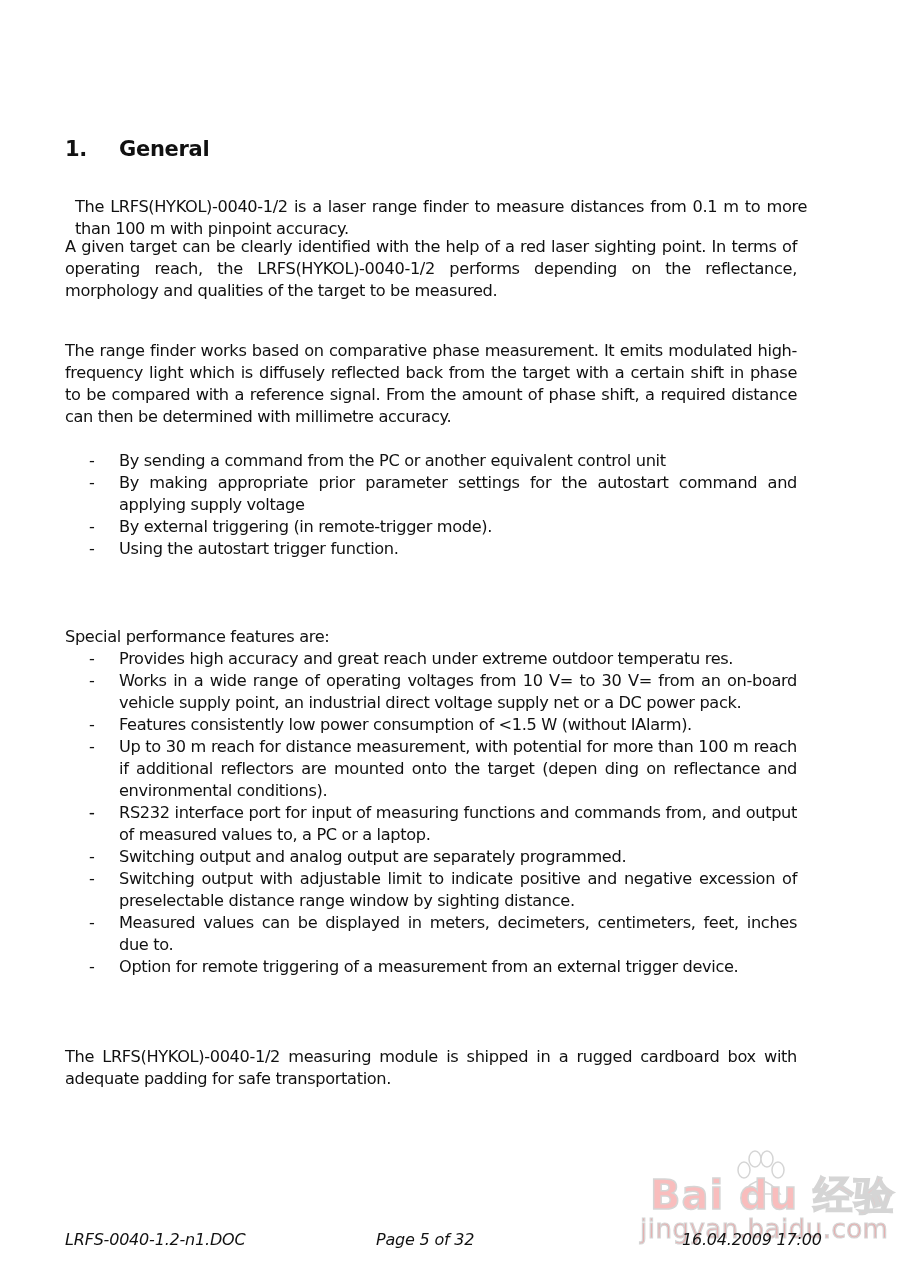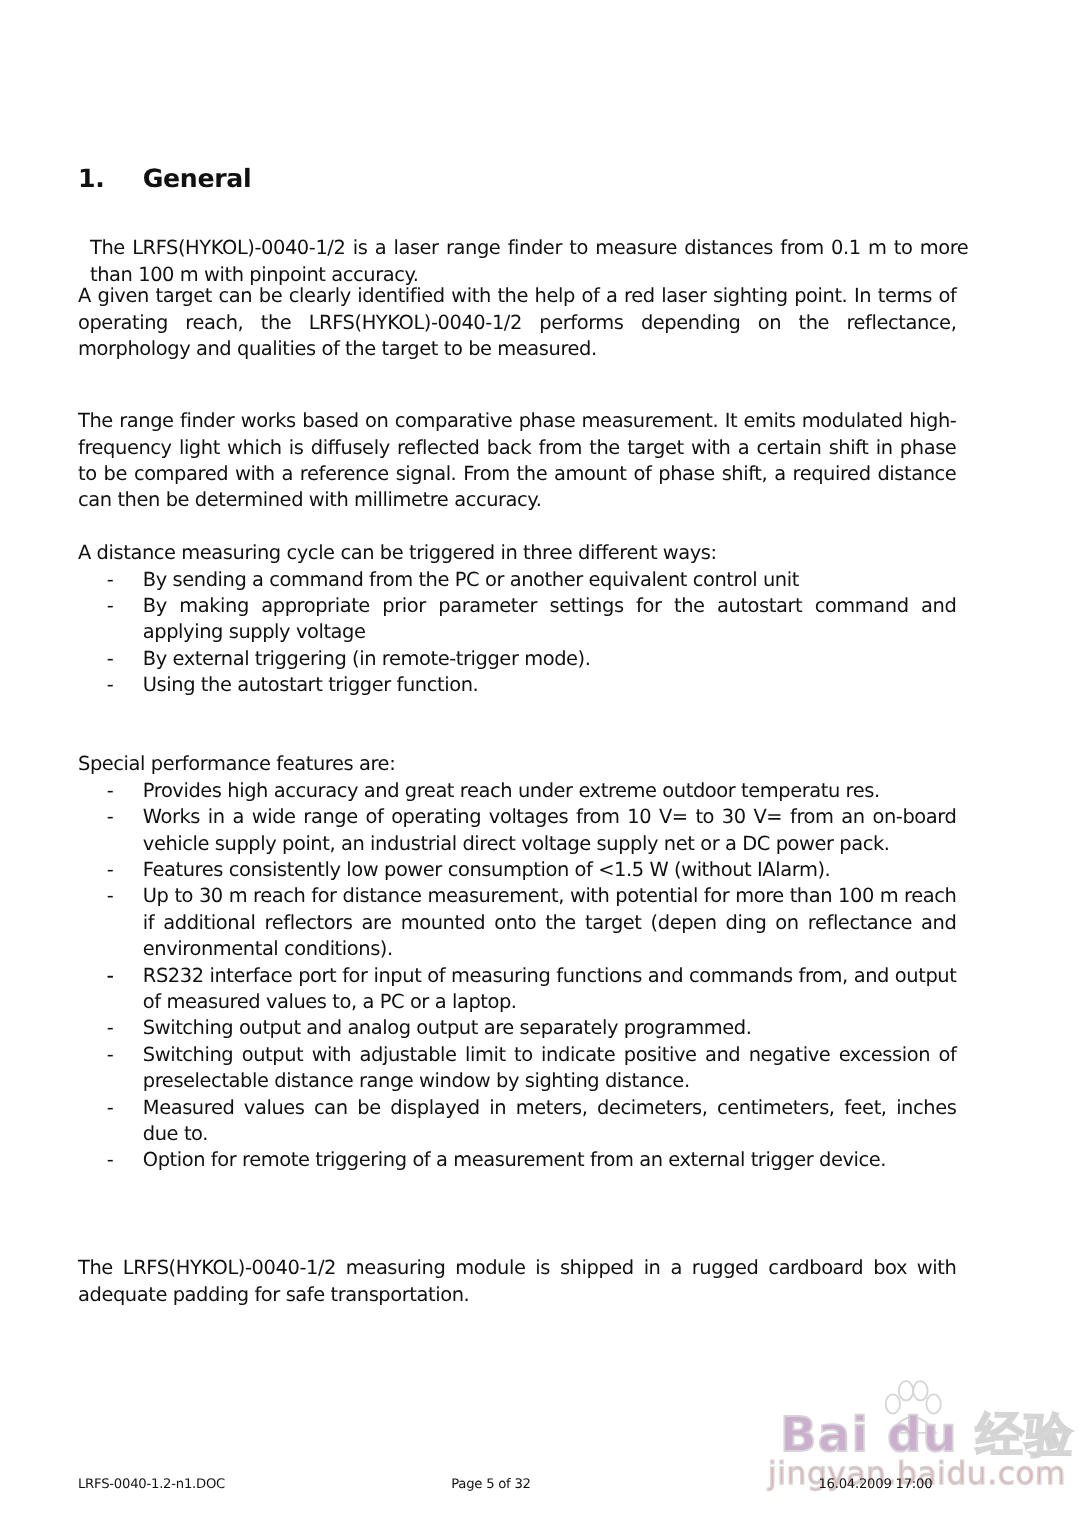--- a/index.html
+++ b/index.html
@@ -54,21 +54,22 @@
       text-align: justify;
     }
     .list li .dash {
       position: absolute;
       left: 24px;
       top: 0;
     }
     .footer {
       position: absolute;
       top: 1230px;
-      font-size: 11px;
+      font-size: 16px;
+      font-style: italic;
       color: #111;
       letter-spacing: -0.2px;
       white-space: nowrap;
       text-align: center;
     }
     .watermark {
       position: absolute;
       left: 640px;
       top: 1150px;
       width: 230px;
@@ -76,21 +77,21 @@
       opacity: 0.35;
       pointer-events: none;
     }
     .wm-logo {
       position: absolute;
       left: 10px;
       top: 18px;
       font-family: "DejaVu Sans", sans-serif;
       font-size: 40px;
       font-weight: bold;
-      color: #701a75;
+      color: #ef4444;
       -webkit-text-stroke: 1.5px #888;
       letter-spacing: 1px;
       white-space: nowrap;
     }
     .wm-url {
       position: absolute;
       left: 0;
       top: 64px;
       font-size: 26px;
       color: #b91c1c;
@@ -116,21 +117,20 @@
     <span>General</span>
   </div>
 
   <p class="para" style="top:186px; margin:10px;">The LRFS(HYKOL)-0040-1/2 is a laser range finder to measure distances from 0.1 m to more than 100 m with pinpoint accuracy.</p>
 
   <p class="para" style="top:236px; margin:0;">A given target can be clearly identified with the help of a red laser sighting point. In terms of operating reach, the LRFS(HYKOL)-0040-1/2 performs depending on the reflectance, morphology and qualities of the target to be measured.</p>
 
   <p class="para" style="top:340px; margin:0;">The range finder works based on comparative phase measurement. It emits modulated high-frequency light which is diffusely reflected back from the target with a certain shift in phase to be compared with a reference signal. From the amount of phase shift, a required distance can then be determined with millimetre accuracy.</p>
 
   <div class="para" style="top:450px;">
-    <div>A distance measuring cycle can be triggered in three different ways:</div>
     <ul class="list">
       <li><span class="dash">-</span><span>By sending a command from the PC or another equivalent control unit</span></li>
       <li><span class="dash">-</span><span>By making appropriate prior parameter settings for the autostart command and applying supply voltage</span></li>
       <li><span class="dash">-</span><span>By external triggering (in remote-trigger mode).</span></li>
       <li><span class="dash">-</span><span>Using the autostart trigger function.</span></li>
     </ul>
   </div>
 
   <div class="para" style="top:626px;">
     <div>Special performance features are:</div>

